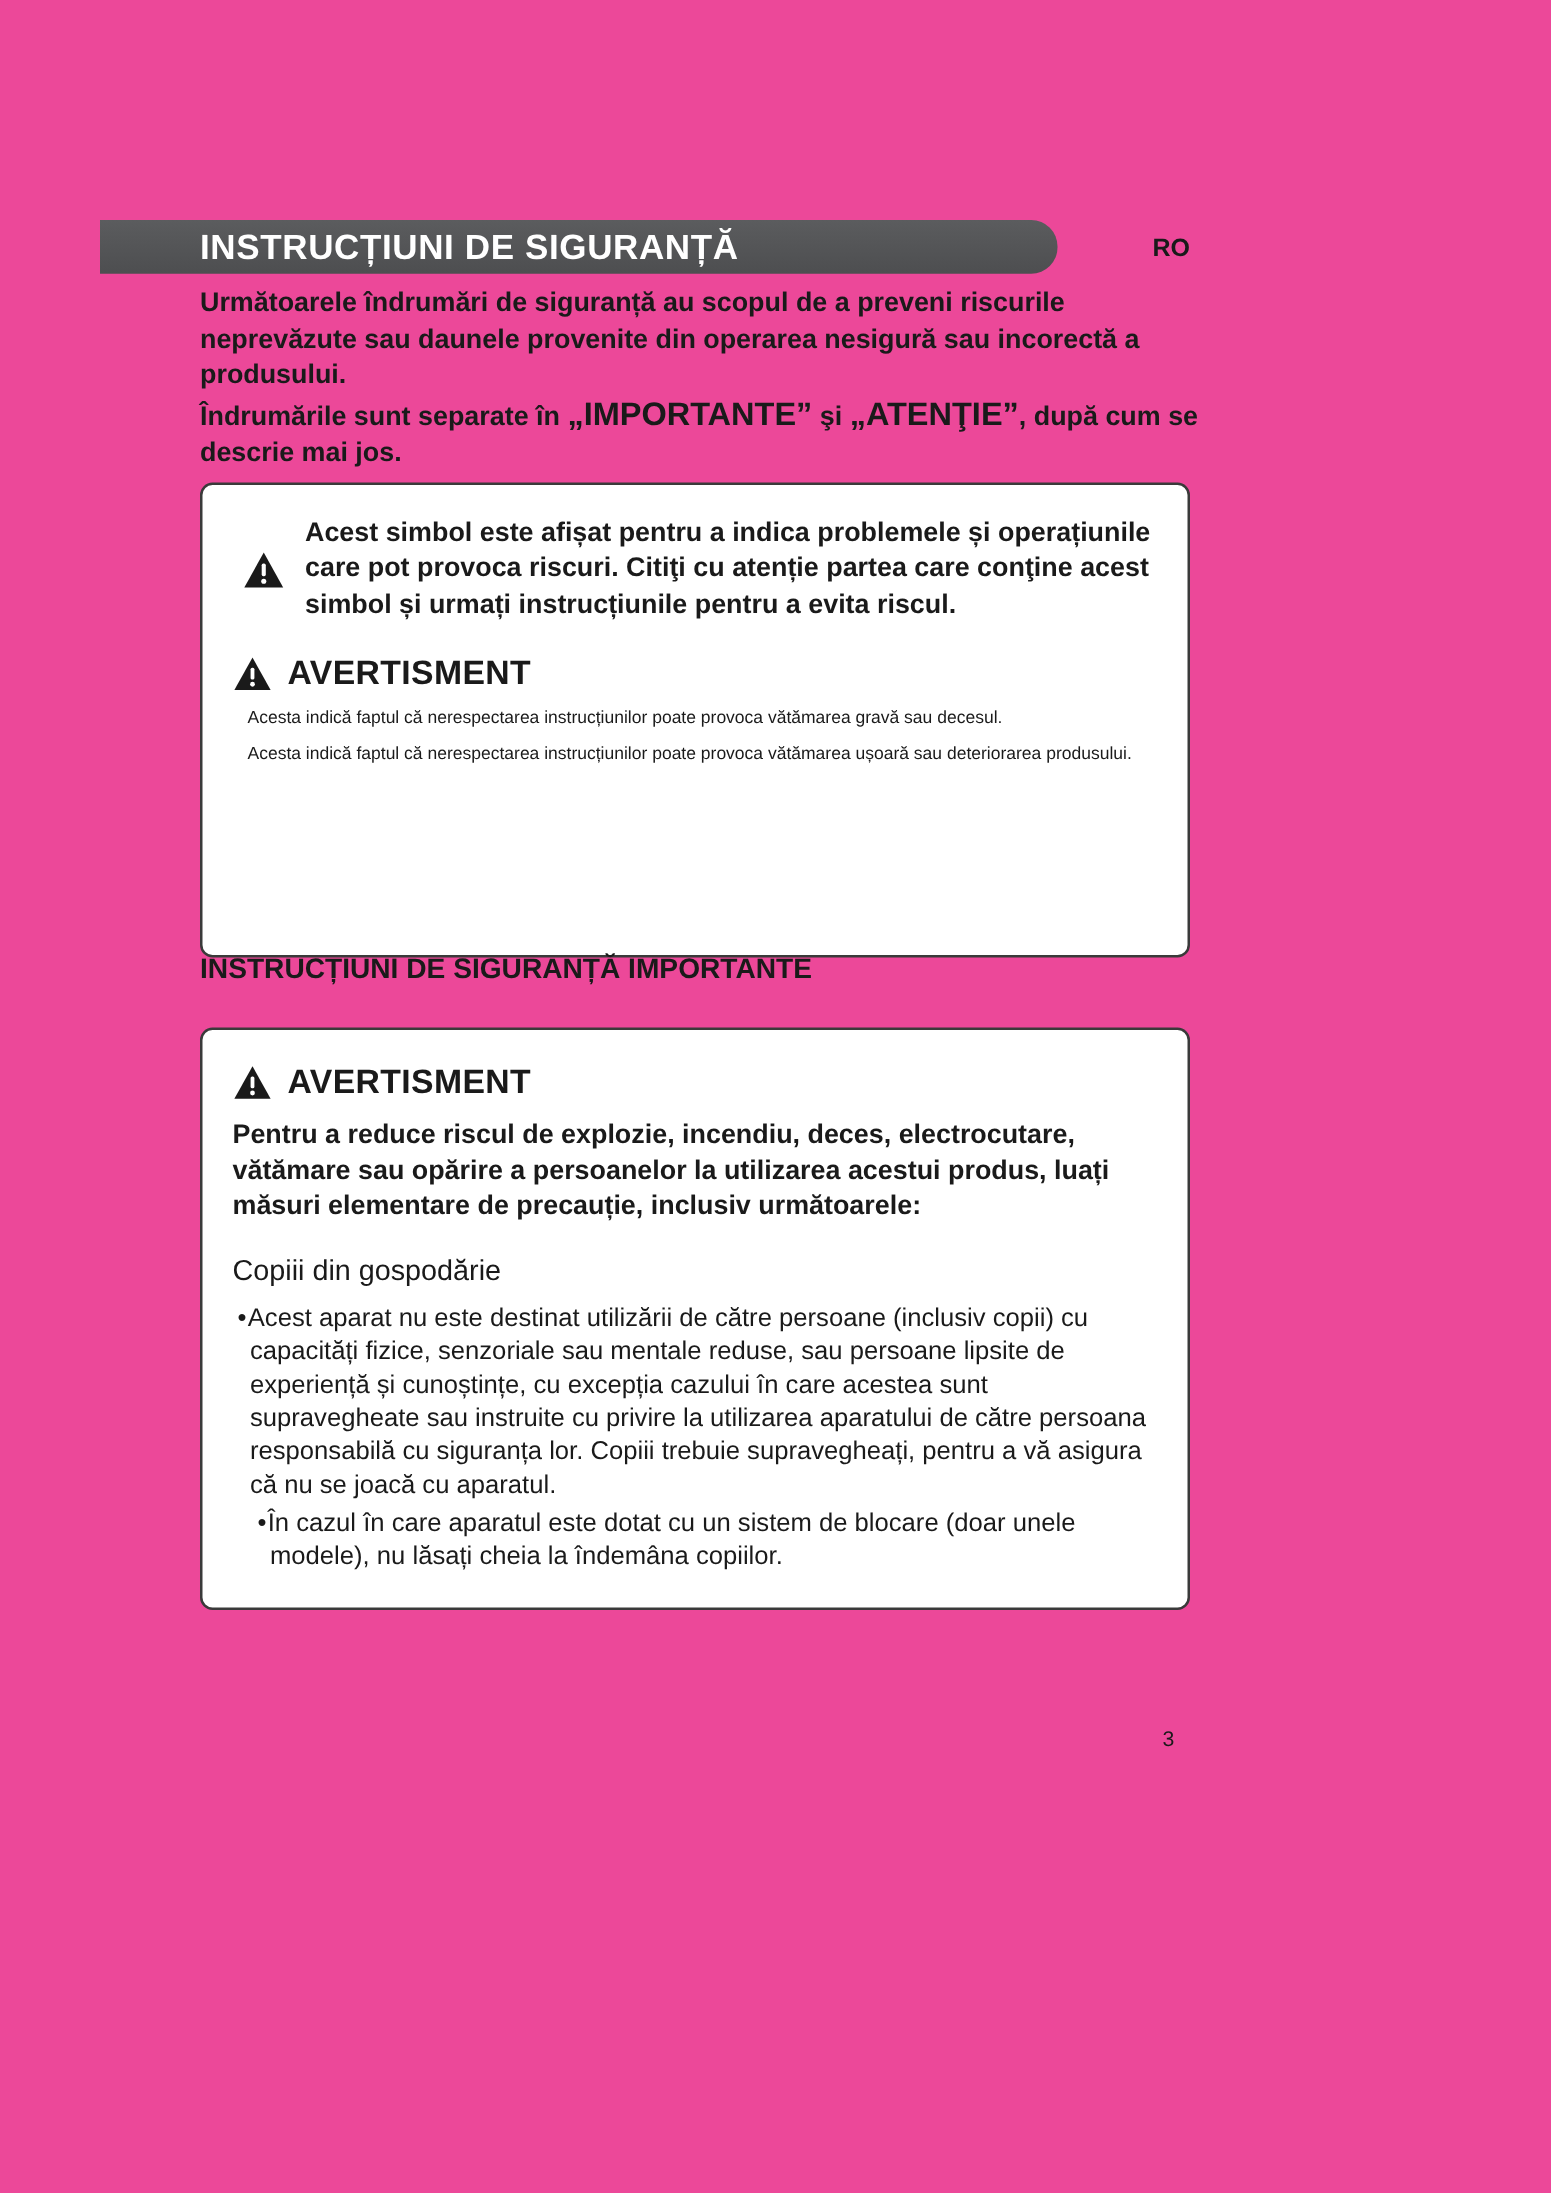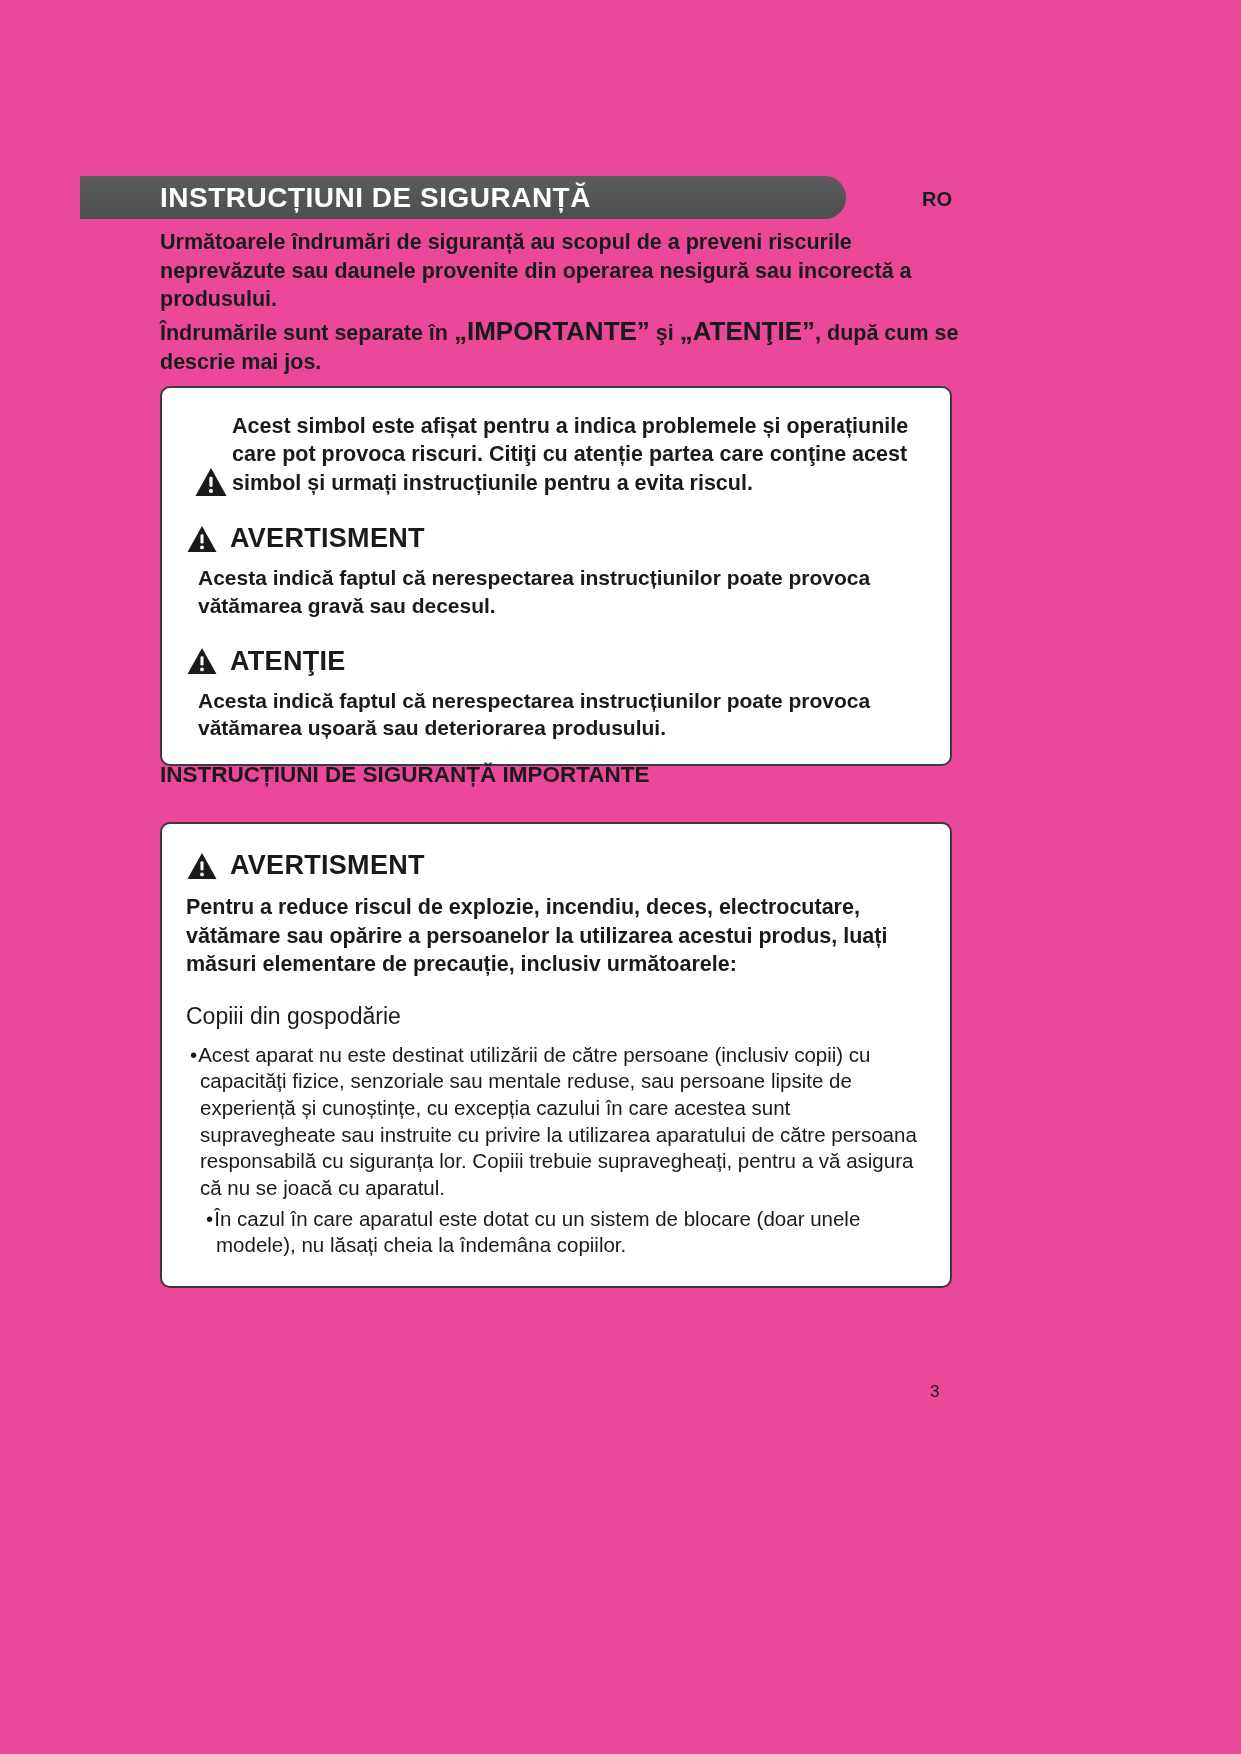--- a/index.html
+++ b/index.html
@@ -73,22 +73,22 @@
     border-radius: 10px;
     background: #ffffff;
     padding: 24px 28px 26px 24px;
   }
   .box-symbol { top: 386px; height: 380px; }
   .box-warning2 { top: 822px; height: 466px; }
 
   
   .symbol-row {
     display: flex;
-    align-items: flex-end;
-    gap: 4px;
+    align-items: center;
+    gap: 16px;
   }
   .warn-icon {
     flex: 0 0 auto;
     display: inline-block;
   }
   .symbol-row .warn-icon { width: 34px; height: 30px; margin-top: 2px; margin-left: 8px; }
   .symbol-text {
     font-size: 21.5px;
     font-weight: bold;
     line-height: 1.32;
@@ -104,22 +104,22 @@
   .sect-heading .warn-icon { width: 32px; height: 28px; }
   .sect-heading .sect-heading-text {
     font-size: 27px;
     font-weight: bold;
     letter-spacing: 0.3px;
     color: #1a1a1a;
   }
   .sect-body {
     margin-top: 10px;
     margin-left: 12px;
-    font-size: 21px;
-    font-weight: bold;
+    font-size: 14px;
+    font-weight: normal;
     line-height: 1.32;
     color: #1a1a1a;
   }
 
   
   .important-heading {
     position: absolute;
     left: 160px;
     top: 762px;
     font-size: 22.5px;
@@ -191,28 +191,20 @@
     <div class="sect-heading">
       <svg class="warn-icon" viewBox="0 0 24 22" aria-hidden="true">
         <path d="M12 0.8 L23.4 21.2 H0.6 Z" fill="#1a1a1a"></path>
         <rect x="10.8" y="7.2" width="2.4" height="7.4" rx="1" fill="#ffffff"></rect>
         <circle cx="12" cy="17.6" r="1.5" fill="#ffffff"></circle>
       </svg>
       <span class="sect-heading-text">AVERTISMENT</span>
     </div>
     <p class="sect-body">Acesta indică faptul că nerespectarea instrucțiunilor poate provoca vătămarea gravă sau decesul.</p>
 
-    <div class="sect-heading">
-      <svg class="warn-icon" viewBox="0 0 24 22" aria-hidden="true">
-        <path d="M12 0.8 L23.4 21.2 H0.6 Z" fill="#1a1a1a"></path>
-        <rect x="10.8" y="7.2" width="2.4" height="7.4" rx="1" fill="#ffffff"></rect>
-        <circle cx="12" cy="17.6" r="1.5" fill="#ffffff"></circle>
-      </svg>
-      <span class="sect-heading-text">ATENŢIE</span>
-    </div>
     <p class="sect-body">Acesta indică faptul că nerespectarea instrucțiunilor poate provoca vătămarea ușoară sau deteriorarea produsului.</p>
   </div>
 
   <div class="important-heading">INSTRUCȚIUNI DE SIGURANȚĂ IMPORTANTE</div>
 
   <div class="rbox box-warning2">
     <div class="sect-heading">
       <svg class="warn-icon" viewBox="0 0 24 22" aria-hidden="true">
         <path d="M12 0.8 L23.4 21.2 H0.6 Z" fill="#1a1a1a"></path>
         <rect x="10.8" y="7.2" width="2.4" height="7.4" rx="1" fill="#ffffff"></rect>

